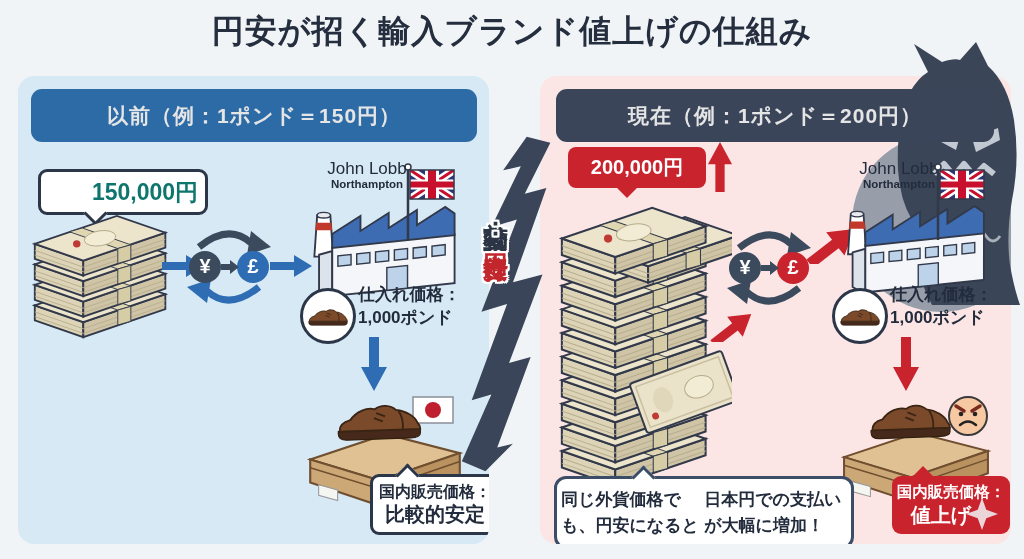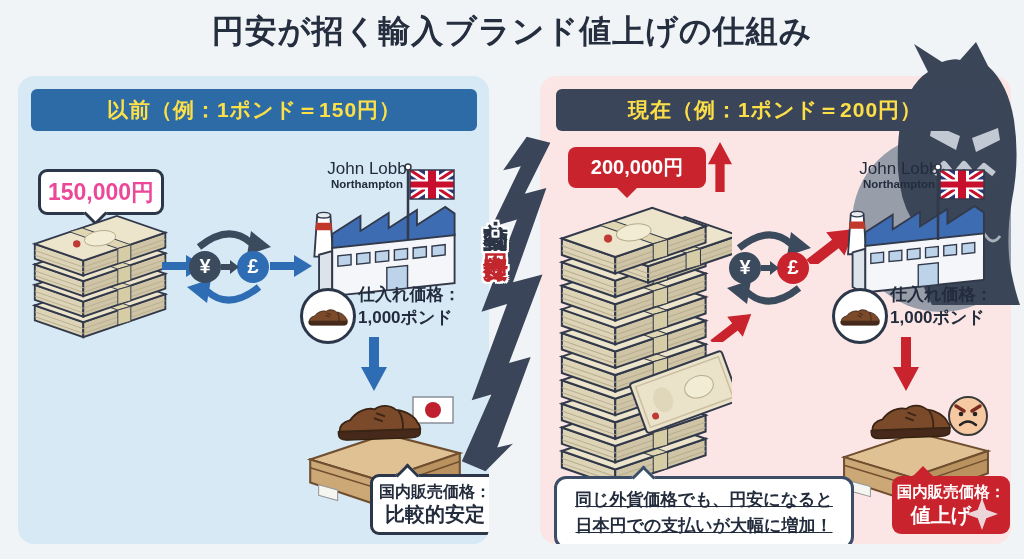--- a/index.html
+++ b/index.html
@@ -4,40 +4,40 @@
 <style>
   html,body{margin:0;padding:0;}
   .canvas{position:relative;width:1024px;height:559px;background:#f1f4f7;overflow:hidden;
           font-family:"Liberation Sans","DejaVu Sans",sans-serif;color:#232c3c;}
   .abs{position:absolute;}
   .title{position:absolute;top:10px;left:0;right:0;text-align:center;
          font-size:32px;font-weight:900;color:#252e3e;letter-spacing:1px;}
   .panel{position:absolute;top:76px;width:471px;height:468px;border-radius:16px;overflow:hidden;}
   .panel-before{left:18px;background:#d7e9f4;}
   .panel-after{left:540px;background:#fce6e5;}
-  .hdr{position:absolute;top:13px;height:42px;border-radius:6px;display:flex;align-items:center;
-       justify-content:center;color:#fde047;font-size:21px;font-weight:800;letter-spacing:1px;z-index:2;}
+  .hdr{position:absolute;top:13px;height:53px;border-radius:11px;display:flex;align-items:center;
+       justify-content:center;color:#e5e5e5;font-size:21px;font-weight:800;letter-spacing:1px;z-index:2;}
   .hdr-before{left:13px;width:446px;background:#2d6ba6;}
   .hdr-after{left:16px;width:438px;background:#3b4559;}
   .bubble{position:absolute;background:#fff;border:3px solid #2b3748;border-radius:9px;
           display:flex;align-items:center;justify-content:center;font-weight:800;}
   .tail{position:absolute;width:14px;height:14px;transform:rotate(45deg);}
   .tail-down{bottom:-10px;background:#fff;border-right:3px solid #2b3748;border-bottom:3px solid #2b3748;}
   .tail-up{top:-10px;background:#fff;border-left:3px solid #2b3748;border-top:3px solid #2b3748;}
-  .price-before{left:20px;top:93px;width:120px;height:40px;font-size:23px;color:#ec4899;}
+  .price-before{left:20px;top:93px;width:120px;height:40px;font-size:23px;color:#0f766e;padding-left:44px;}
   .result-before{left:352px;top:398px;width:120px;padding:5px 2px;flex-direction:column;line-height:1.25;}
   .result-before .l1{font-size:16px;} .result-before .l2{font-size:20px;}
   .price-after{left:28px;top:71px;width:138px;height:41px;background:#c9242e;border:none;border-radius:8px;
                color:#fff;font-size:20px;}
   .tail-red{background:#c9242e;border:none;}
   .result-after{left:352px;top:400px;width:114px;padding:6px 2px;background:#c9242e;border:none;
                 color:#fff;flex-direction:column;line-height:1.3;}
   .result-after .l1{font-size:15.5px;} .result-after .l2{font-size:20px;font-weight:900;}
   .note{left:14px;top:400px;width:286px;padding:8px 4px;border:3px solid #3c4d68;border-radius:12px;
-        flex-direction:column;font-size:17px;line-height:1.5;border-color:#3c4d68;text-decoration:underline;}
+        flex-direction:row;font-size:17px;line-height:1.5;border-color:#3c4d68;}
   .brand{position:absolute;text-align:center;width:106px;z-index:2;}
   .brand .b1{font-size:17px;font-weight:400;line-height:1.05;}
   .brand .b2{font-size:11.5px;font-weight:700;}
   .ptext{position:absolute;width:132px;font-size:17px;font-weight:800;line-height:1.35;}
   .shoe-circle{position:absolute;width:50px;height:50px;background:#fff;border:3px solid #2b3748;
                border-radius:50%;display:flex;align-items:center;justify-content:center;}
   .gray-blob{position:absolute;left:312px;top:58px;width:178px;height:178px;border-radius:50%;background:#989ea9;}
   .monster-label{position:absolute;left:898px;top:135px;width:112px;text-align:center;color:#fff;
     font-size:16px;font-weight:800;
     text-shadow:-2px -2px 0 #333d4e,2px -2px 0 #333d4e,-2px 2px 0 #333d4e,2px 2px 0 #333d4e,0 -2px 0 #333d4e,0 2px 0 #333d4e,-2px 0 0 #333d4e,2px 0 0 #333d4e;}

